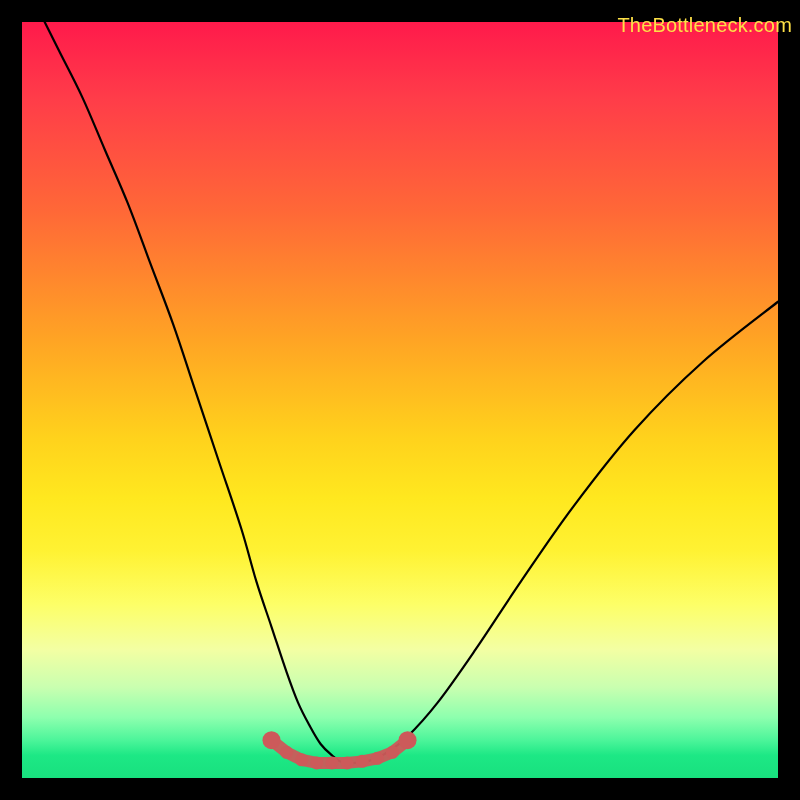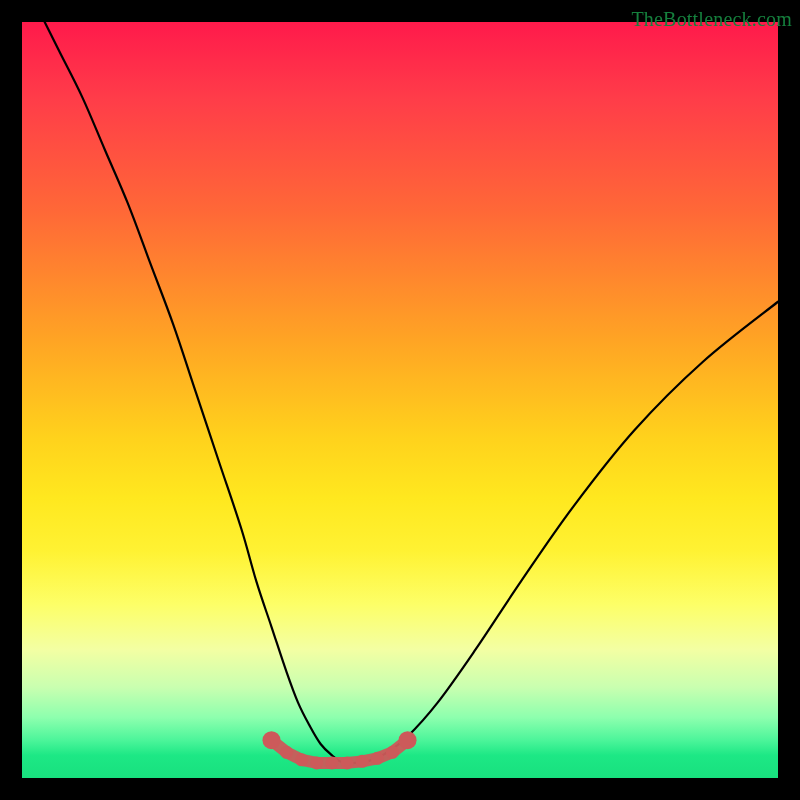--- a/index.html
+++ b/index.html
@@ -37,27 +37,26 @@
       #f3ffa3 83%,
       #c9ffb0 88%,
       #8dffae 92%,
       #4cf59a 95%,
       #1de885 97%,
       #18e07e 100%
     );
   }
   .watermark {
     position: absolute;
-    top: 8px;
+    top: 14px;
     right: 8px;
-    color: #15803d;
+    color: #fde047;
     font-size: 20px;
     letter-spacing: 0.2px;
     font-weight: 500;
-    font-family: Liberation Serif, serif;
   }
 </style>
 </head>
 <body>
 
 <div class="frame">
   <div class="plot">
     <svg width="756" height="756" viewBox="0 0 756 756" preserveAspectRatio="none">
       <path id="curve-path" d="M 22.68 0.00 C 25.40 5.44, 31.00 16.63, 37.80 30.24 C 44.60 43.85, 52.32 57.91, 60.48 75.60 C 68.64 93.29, 75.00 109.47, 83.16 128.52 C 91.32 147.57, 97.68 161.03, 105.84 181.44 C 114.00 201.85, 120.36 220.15, 128.52 241.92 C 136.68 263.69, 143.04 279.27, 151.20 302.40 C 159.36 325.53, 165.72 345.95, 173.88 370.44 C 182.04 394.93, 188.40 413.99, 196.56 438.48 C 204.72 462.97, 212.44 484.75, 219.24 506.52 C 226.04 528.29, 228.92 541.75, 234.36 559.44 C 239.80 577.13, 244.04 588.47, 249.48 604.80 C 254.92 621.13, 259.84 636.55, 264.60 650.16 C 269.36 663.77, 271.86 670.87, 275.94 680.40 C 280.02 689.93, 283.20 695.60, 287.28 703.08 C 291.36 710.56, 294.54 716.54, 298.62 721.98 C 302.70 727.42, 305.88 729.92, 309.96 733.32 C 314.04 736.72, 317.22 739.52, 321.30 740.88 C 325.38 742.24, 327.88 741.29, 332.64 740.88 C 337.40 740.47, 342.32 740.24, 347.76 738.61 C 353.20 736.98, 356.08 736.16, 362.88 731.81 C 369.68 727.45, 376.03 723.67, 385.56 714.42 C 395.09 705.17, 403.55 696.05, 415.80 680.40 C 428.05 664.75, 438.63 649.25, 453.60 627.48 C 468.57 605.71, 481.27 585.30, 498.96 559.44 C 516.65 533.58, 531.47 511.06, 551.88 483.84 C 572.29 456.62, 589.23 434.10, 612.36 408.24 C 635.49 382.38, 654.54 363.33, 680.40 340.20 C 706.26 317.07, 742.39 290.61, 756.00 279.72" fill="none" stroke="#000000" stroke-width="2.2" stroke-linecap="round" stroke-linejoin="round"></path>
       <path id="marker-path" d="M 249.48 718.20 L 264.60 730.30 L 279.72 737.86 L 294.84 740.88 L 309.96 740.88 L 325.08 740.88 L 340.20 739.37 L 355.32 736.34 L 370.44 730.30 L 385.56 718.20" fill="none" stroke="#cc5a5a" stroke-width="12" stroke-linecap="round" stroke-linejoin="round" opacity="0.95"></path>

